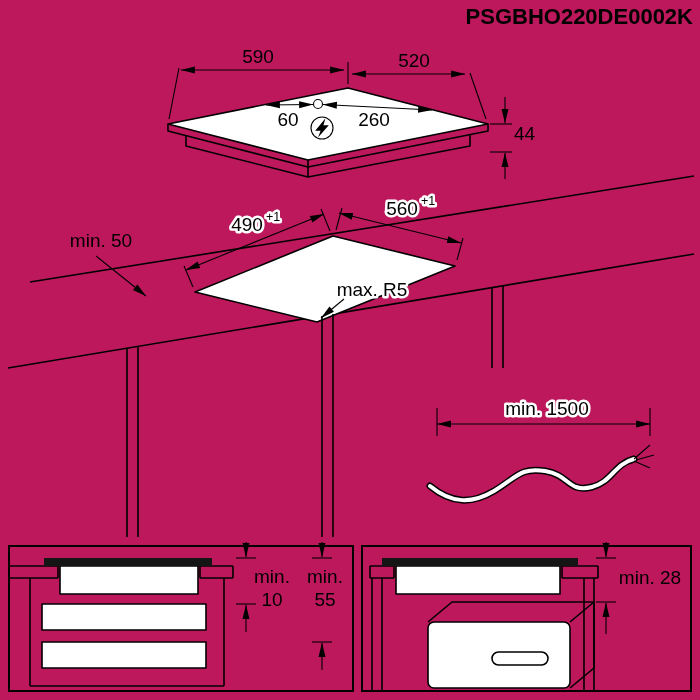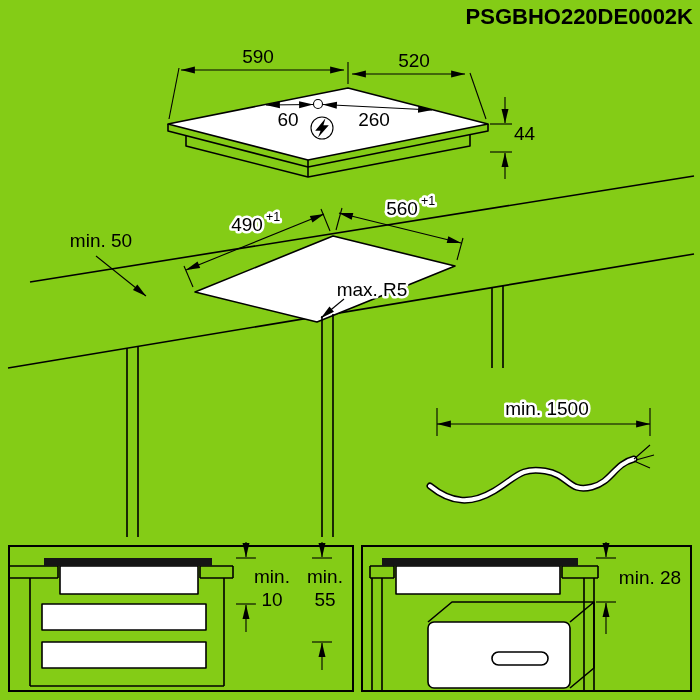--- a/index.html
+++ b/index.html
@@ -1,16 +1,16 @@
 <!DOCTYPE html>
 <html><head>
 <meta charset="utf-8">
 <style>
   html,body{margin:0;padding:0;background:#ffffff;}
-  #canvas{position:relative;width:700px;height:700px;background:#84cc16;overflow:hidden;}
+  #canvas{position:relative;width:700px;height:700px;background:#be185d;overflow:hidden;}
   svg{display:block;}
   .ln{stroke:#000;stroke-width:1.6;fill:none;stroke-linejoin:round;}
   .thin{stroke:#000;stroke-width:1.1;fill:none;}
   .dim{stroke:#000;stroke-width:1.1;fill:none;}
   .panel{stroke:#000;stroke-width:2;fill:none;}
   .lbl{font-family:"Liberation Sans",sans-serif;font-size:19px;fill:#000;}
   .sup{font-size:12.5px;}
   .halo{paint-order:stroke;stroke:#fff;stroke-width:5px;stroke-linejoin:round;}
   .title{font-size:22px;font-weight:bold;}
   .dark{fill:#151515;stroke:none;}

